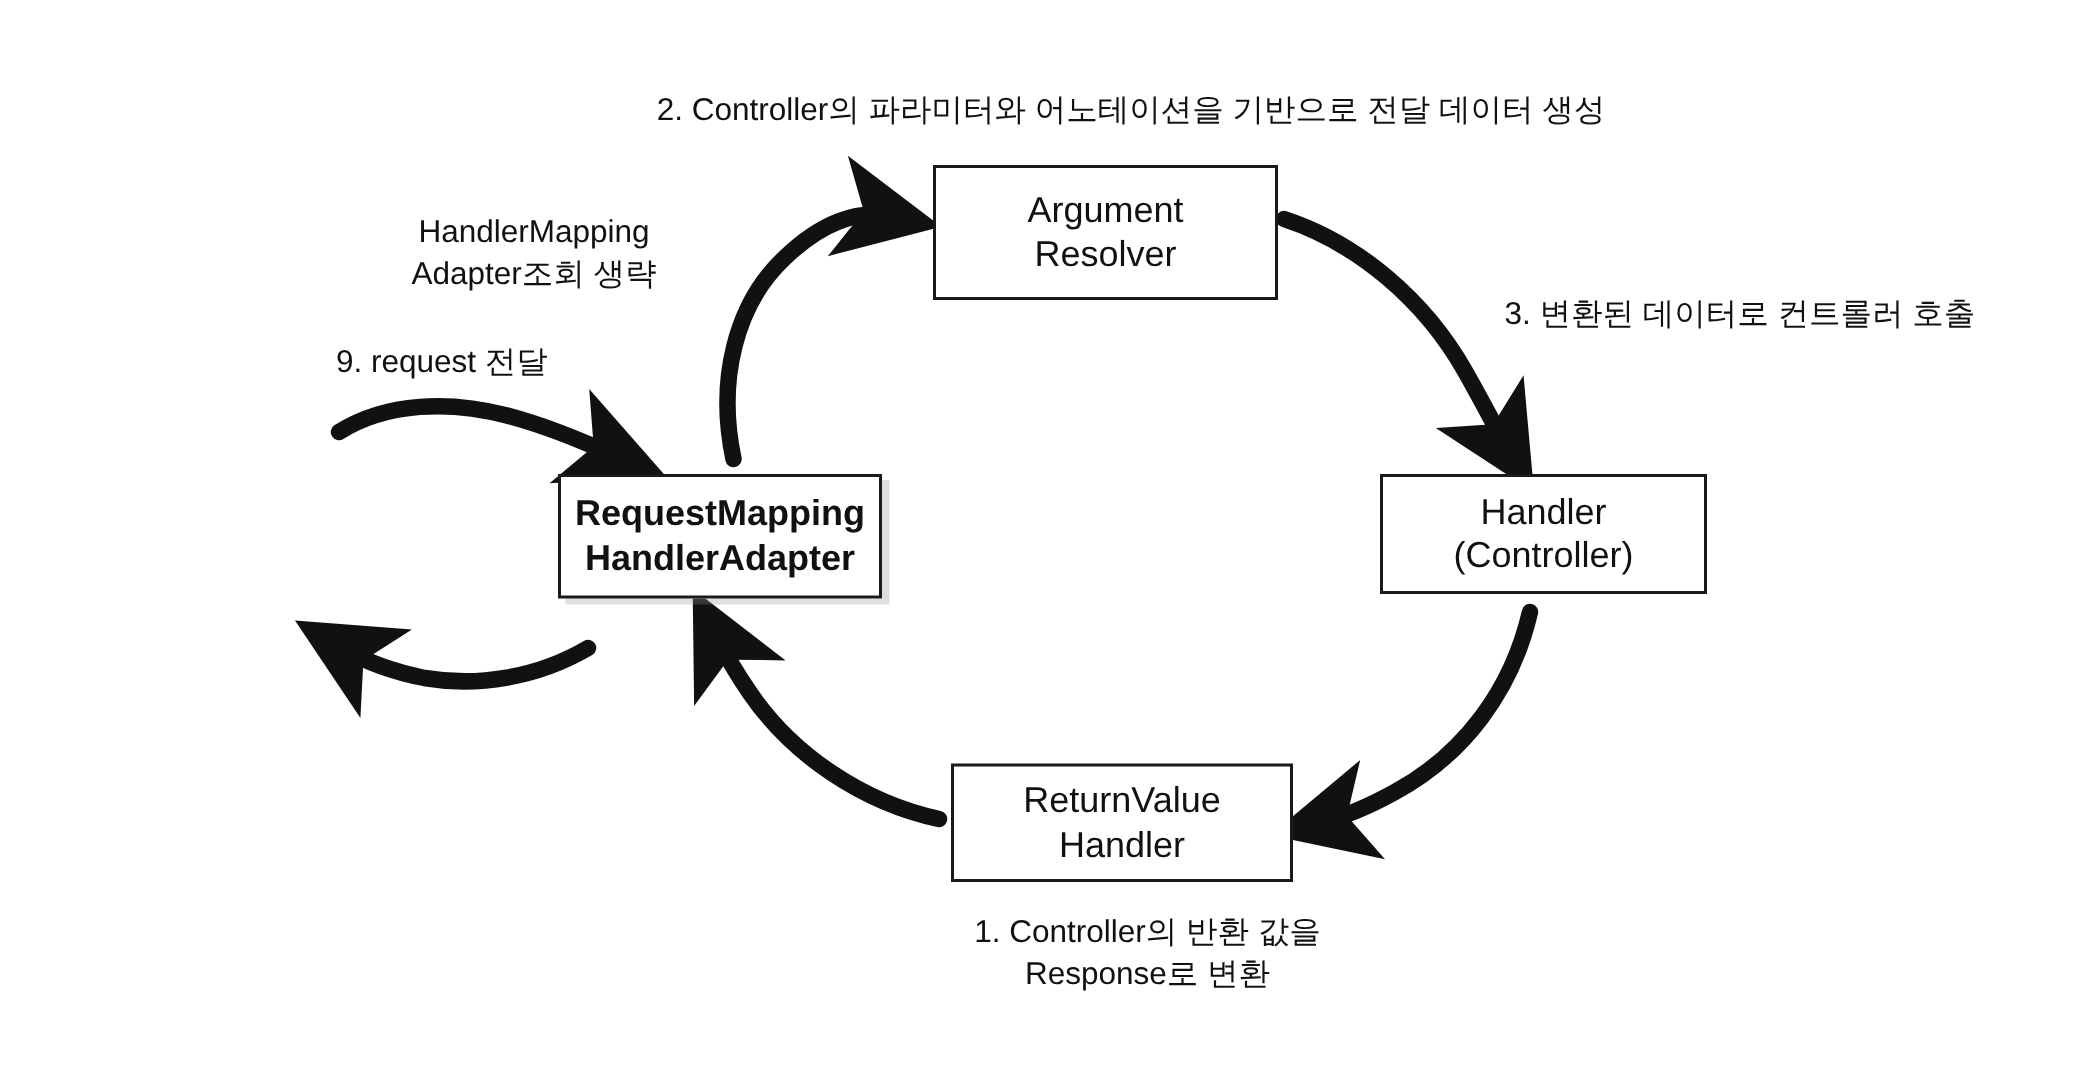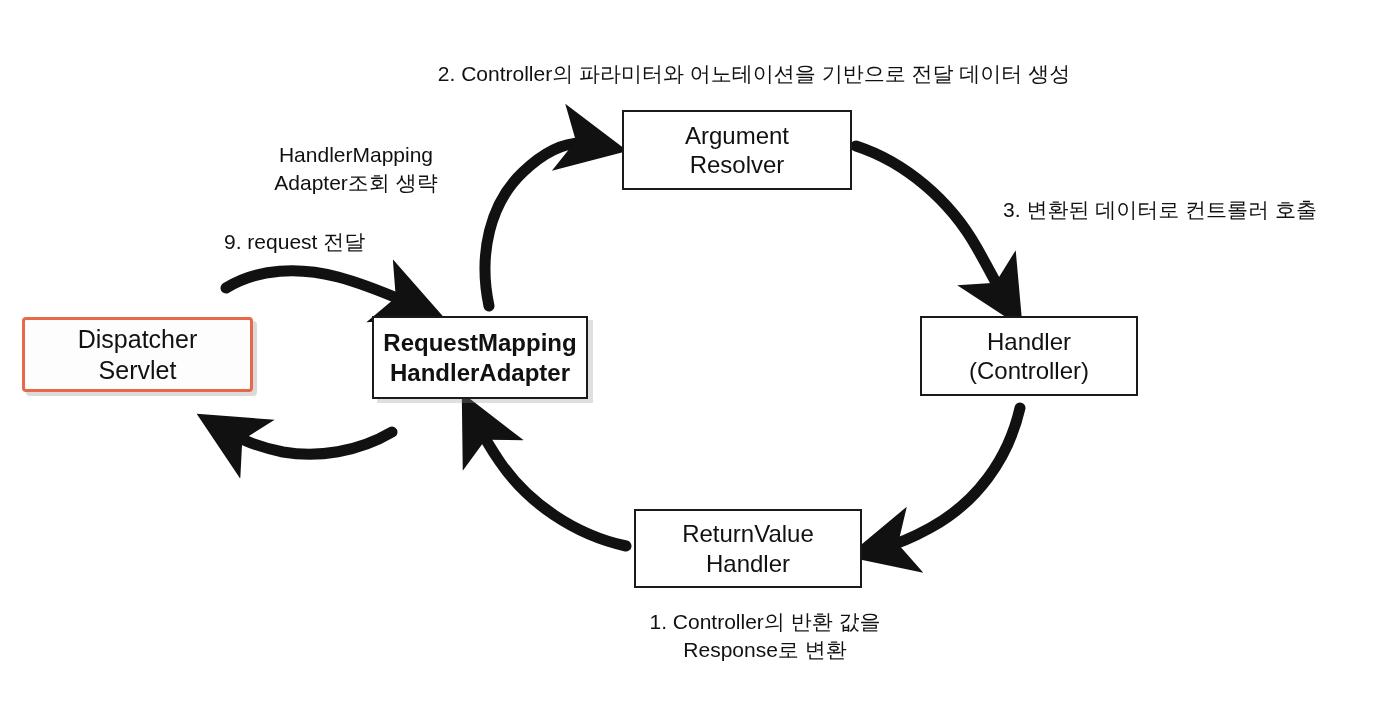--- a/index.html
+++ b/index.html
@@ -59,21 +59,21 @@
     width: 216px;
     height: 83px;
     font-size: 24px;
     font-weight: bold;
     box-shadow: 5px 4px 0 rgba(150,150,150,0.3);
   }
   #node-argument-resolver {
     left: 622px;
     top: 110px;
     width: 230px;
-    height: 80px;
+    height: 90px;
     font-size: 24px;
   }
   #node-handler {
     left: 920px;
     top: 316px;
     width: 218px;
     height: 80px;
     font-size: 24px;
   }
   #node-returnvalue {
@@ -139,24 +139,20 @@
 
     <path d="M856,146 C905,162 950,200 977,248 C990,271 998,287 1004,297" fill="none" stroke="#111111" stroke-width="11" stroke-linecap="round" marker-end="url(#ah)"></path>
 
     <path d="M1020,408 C1008,460 976,503 930,528 C910,539 894,545 882,548" fill="none" stroke="#111111" stroke-width="11" stroke-linecap="round" marker-end="url(#ah)"></path>
 
     <path d="M626,546 C575,535 528,503 500,462 C489,446 482,433 478,425" fill="none" stroke="#111111" stroke-width="11" stroke-linecap="round" marker-end="url(#ah)"></path>
 
     <path d="M392,432 C358,452 318,458 283,452 C258,447 240,439 228,432" fill="none" stroke="#111111" stroke-width="11" stroke-linecap="round" marker-end="url(#ah)"></path>
   </svg>
 
-  <div class="node" id="node-dispatcher">
-    <span class="label">Dispatcher
-Servlet</span>
-  </div>
 
   <div class="node" id="node-rmha">
     <span class="label">RequestMapping
 HandlerAdapter</span>
   </div>
 
   <div class="node" id="node-argument-resolver">
     <span class="label">Argument
 Resolver</span>
   </div>

